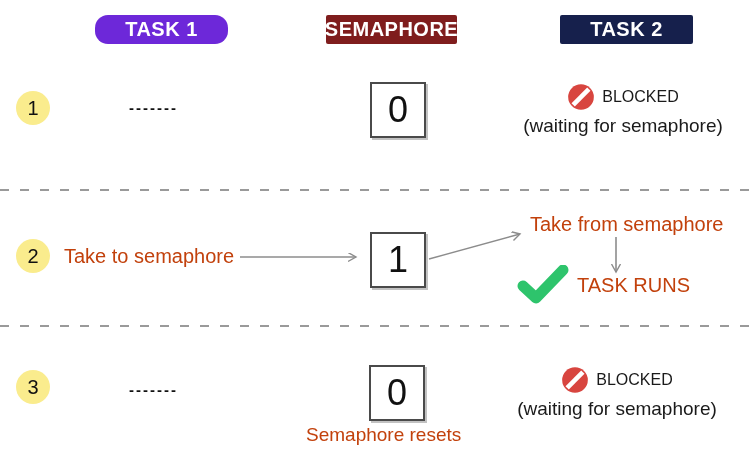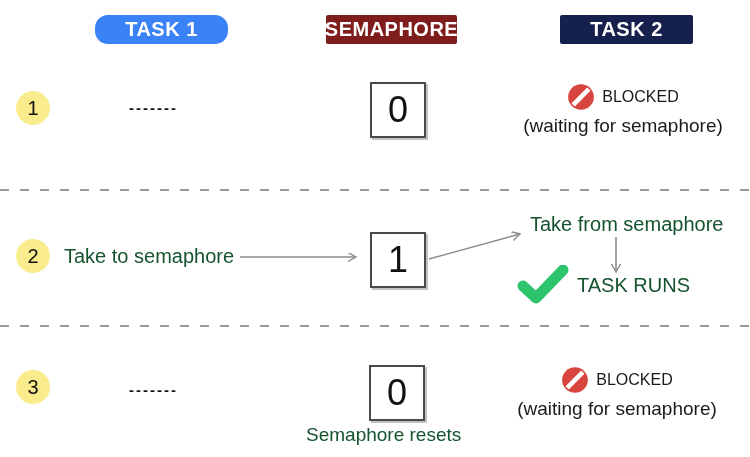--- a/index.html
+++ b/index.html
@@ -1,21 +1,21 @@
 <!DOCTYPE html>
 <html><head>
 <meta charset="utf-8">
 <style>
   html,body{margin:0;padding:0;background:#fff;font-family:"Liberation Sans",sans-serif;}
   .canvas{position:relative;width:750px;height:457px;background:#ffffff;overflow:hidden;}
 
   
   .hdr{position:absolute;top:15px;height:29px;display:flex;align-items:center;justify-content:center;
        color:#ffffff;font-weight:bold;font-size:20px;letter-spacing:.5px;}
-  .hdr-task1{left:95px;width:133px;background:#3b82f6;border-radius:13px;}
+  .hdr-task1{left:95px;width:133px;background:#6d28d9;border-radius:13px;}
   .hdr-sem{left:326px;width:131px;background:#7f1d1d;border-radius:2px;}
   .hdr-task2{left:560px;width:133px;background:#16204C;border-radius:2px;}
 
   
   .badge{position:absolute;width:34px;height:34px;border-radius:50%;background:#FAEC8D;
          display:flex;align-items:center;justify-content:center;font-size:20px;color:#111;}
   .badge-1{left:16px;top:91px;}
   .badge-2{left:16px;top:239px;}
   .badge-3{left:16px;top:370px;}
 
@@ -30,21 +30,21 @@
           box-shadow:2px 2px 0 rgba(120,120,120,.45);
           display:flex;align-items:center;justify-content:center;font-size:36px;color:#111;}
   .sembox-1{left:370px;top:82px;}
   .sembox-2{left:370px;top:232px;}
   .sembox-3{left:369px;top:365px;}
 
   .dashtext{position:absolute;font-size:15px;font-weight:bold;color:#111;letter-spacing:2px;}
   .dash-1{left:129px;top:99px;}
   .dash-3{left:129px;top:381px;}
 
-  .plain{position:absolute;color:#14532d;font-size:20px;white-space:nowrap;}
+  .plain{position:absolute;color:#c2410c;font-size:20px;white-space:nowrap;}
   .give-label{left:64px;top:245px;}
   .take-label{left:530px;top:213px;}
   .runs-label{left:577px;top:274px;}
   .reset-note{left:306px;top:424px;width:170px;font-size:19px;}
 
   
   .blocked{position:absolute;width:250px;text-align:center;color:#1a1a1a;}
   .blocked-1{left:498px;top:83px;}
   .blocked-3{left:492px;top:366px;}
   .blocked .line1{display:flex;align-items:center;justify-content:center;gap:7px;font-size:16px;}

